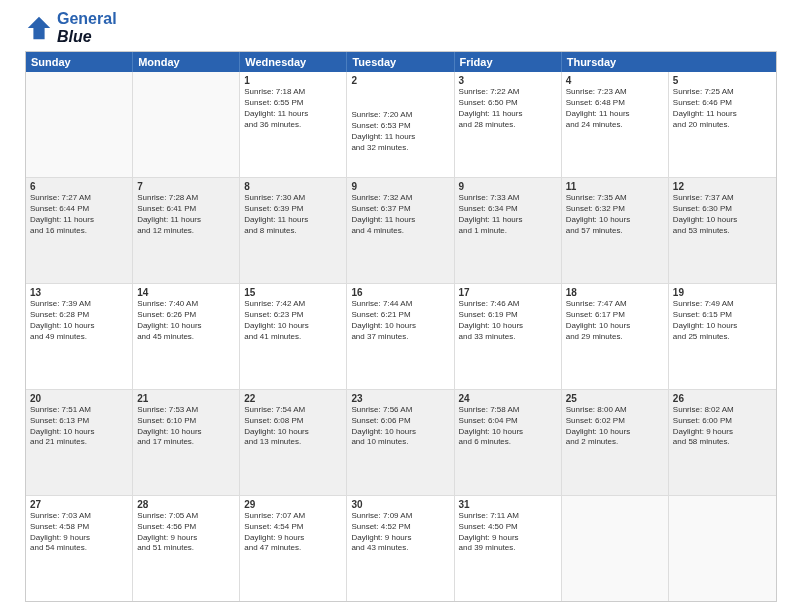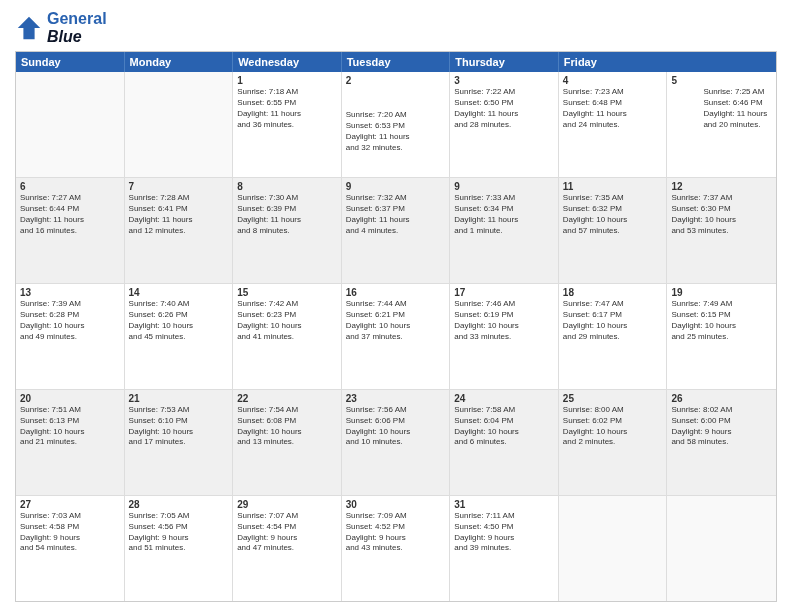--- a/index.html
+++ b/index.html
@@ -6,21 +6,21 @@
     body {
       font-family: Arial, sans-serif;
       background: #fff;
       width: 792px;
       height: 612px;
       overflow: hidden;
     }
     .page {
       width: 792px;
       height: 612px;
-      padding: 10px 15px 10px 15px;
+      padding: 10px 15px 10px 25px;
       display: flex;
       flex-direction: column;
     }
     .header {
       display: flex;
       justify-content: space-between;
       align-items: flex-start;
       margin-bottom: 6px;
     }
     .logo {
@@ -121,22 +121,22 @@
       <div class="subtitle"></div>
     </div>
   </div>
 
   <div class="calendar">
     <div class="cal-header">
     <div class="cal-header-cell">Sunday</div>
         <div class="cal-header-cell">Monday</div>
         <div class="cal-header-cell">Wednesday</div>
         <div class="cal-header-cell">Tuesday</div>
+        <div class="cal-header-cell">Friday</div>
         <div class="cal-header-cell">Thursday</div>
-        <div class="cal-header-cell">Friday</div>
       </div>
     <div class="cal-body">
     <div class="cal-row">
           <div class="cal-cell empty"></div>
           <div class="cal-cell empty"></div>
           <div class="cal-cell">
             <span class="day-num">1</span>
             <div class="cell-text" style="white-space: pre-line;">Sunrise: 7:18 AM
 Sunset: 6:55 PM
 Daylight: 11 hours
@@ -158,21 +158,21 @@
           </div>
           <div class="cal-cell">
             <span class="day-num">4</span>
             <div class="cell-text" style="white-space: pre-line;">Sunrise: 7:23 AM
 Sunset: 6:48 PM
 Daylight: 11 hours
 and 24 minutes.</div>
           </div>
           <div class="cal-cell">
             <span class="day-num">5</span>
-            <div class="cell-text" style="white-space: pre-line; margin-left: 32px;">Sunrise: 7:25 AM
+            <div class="cell-text" style="white-space: pre-line;">Sunrise: 7:25 AM
 Sunset: 6:46 PM
 Daylight: 11 hours
 and 20 minutes.</div>
           </div>
         </div>
         <div class="cal-row">
           <div class="cal-cell shaded">
             <span class="day-num">6</span>
             <div class="cell-text" style="white-space: pre-line;">Sunrise: 7:27 AM
 Sunset: 6:44 PM

